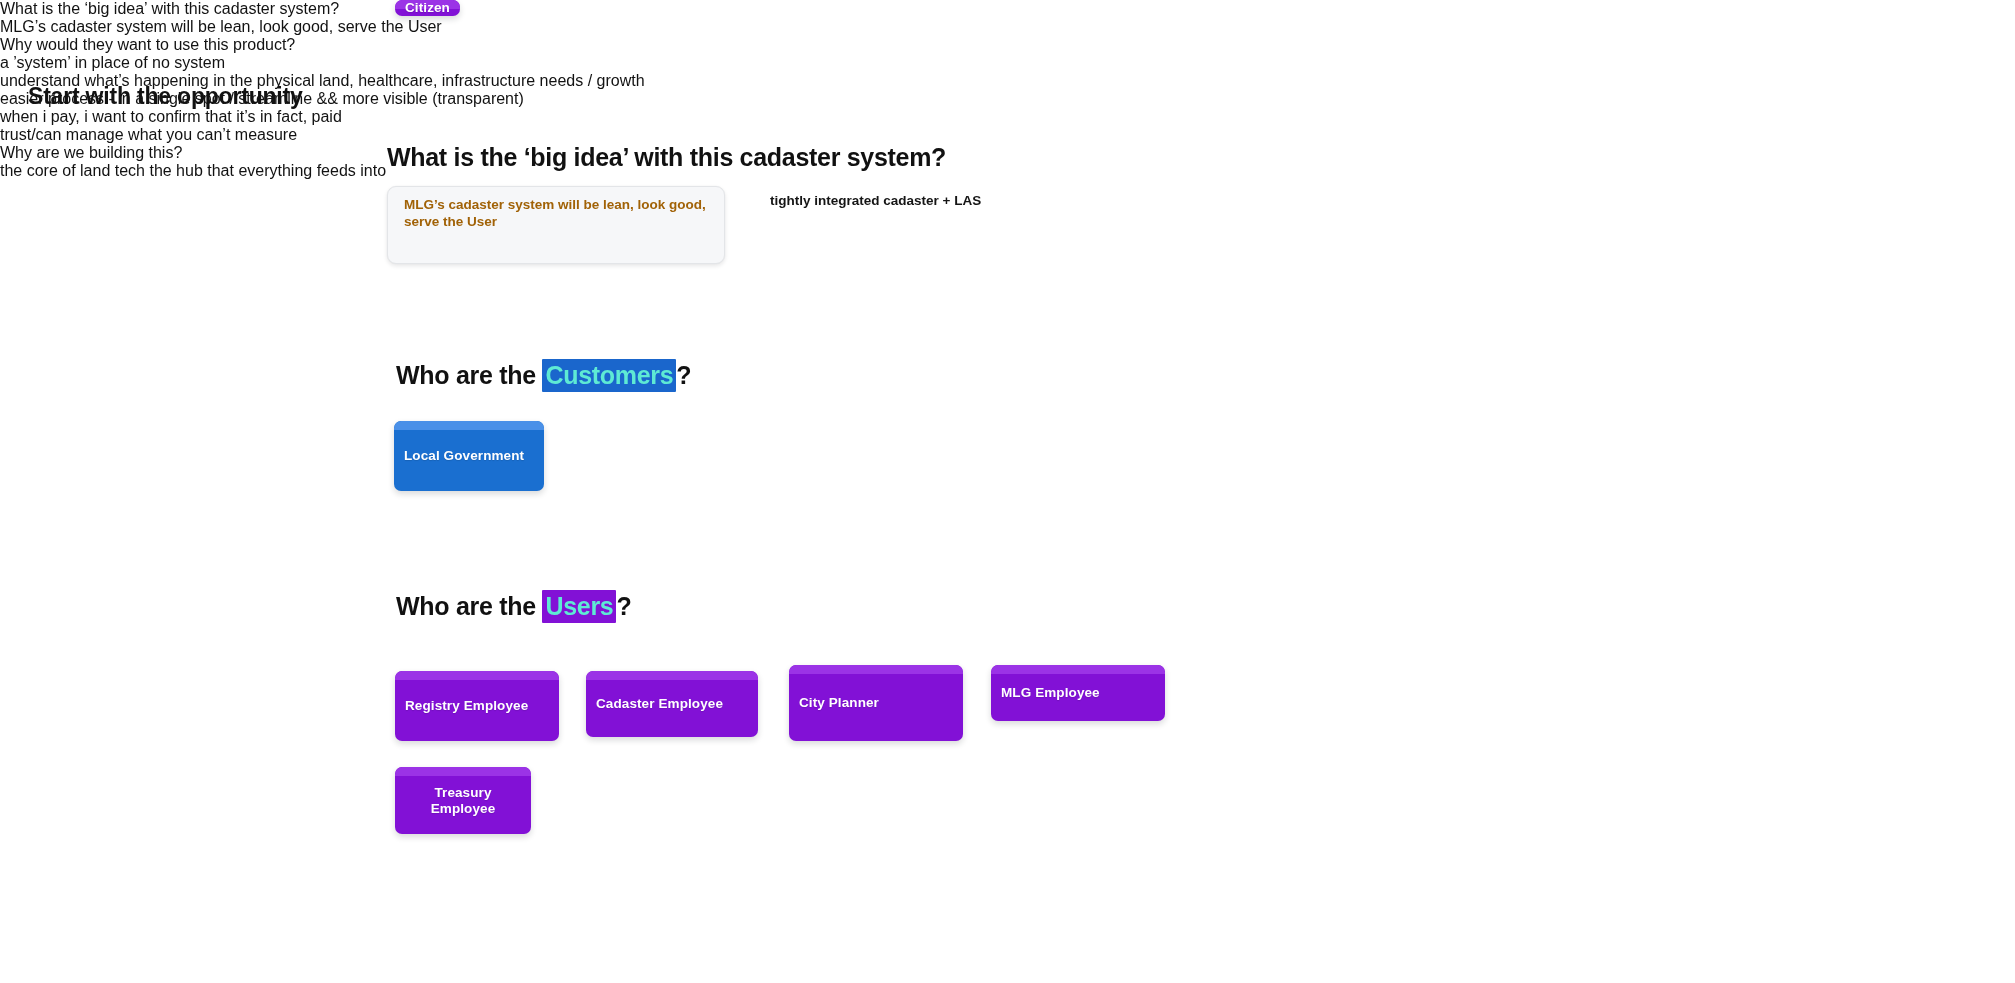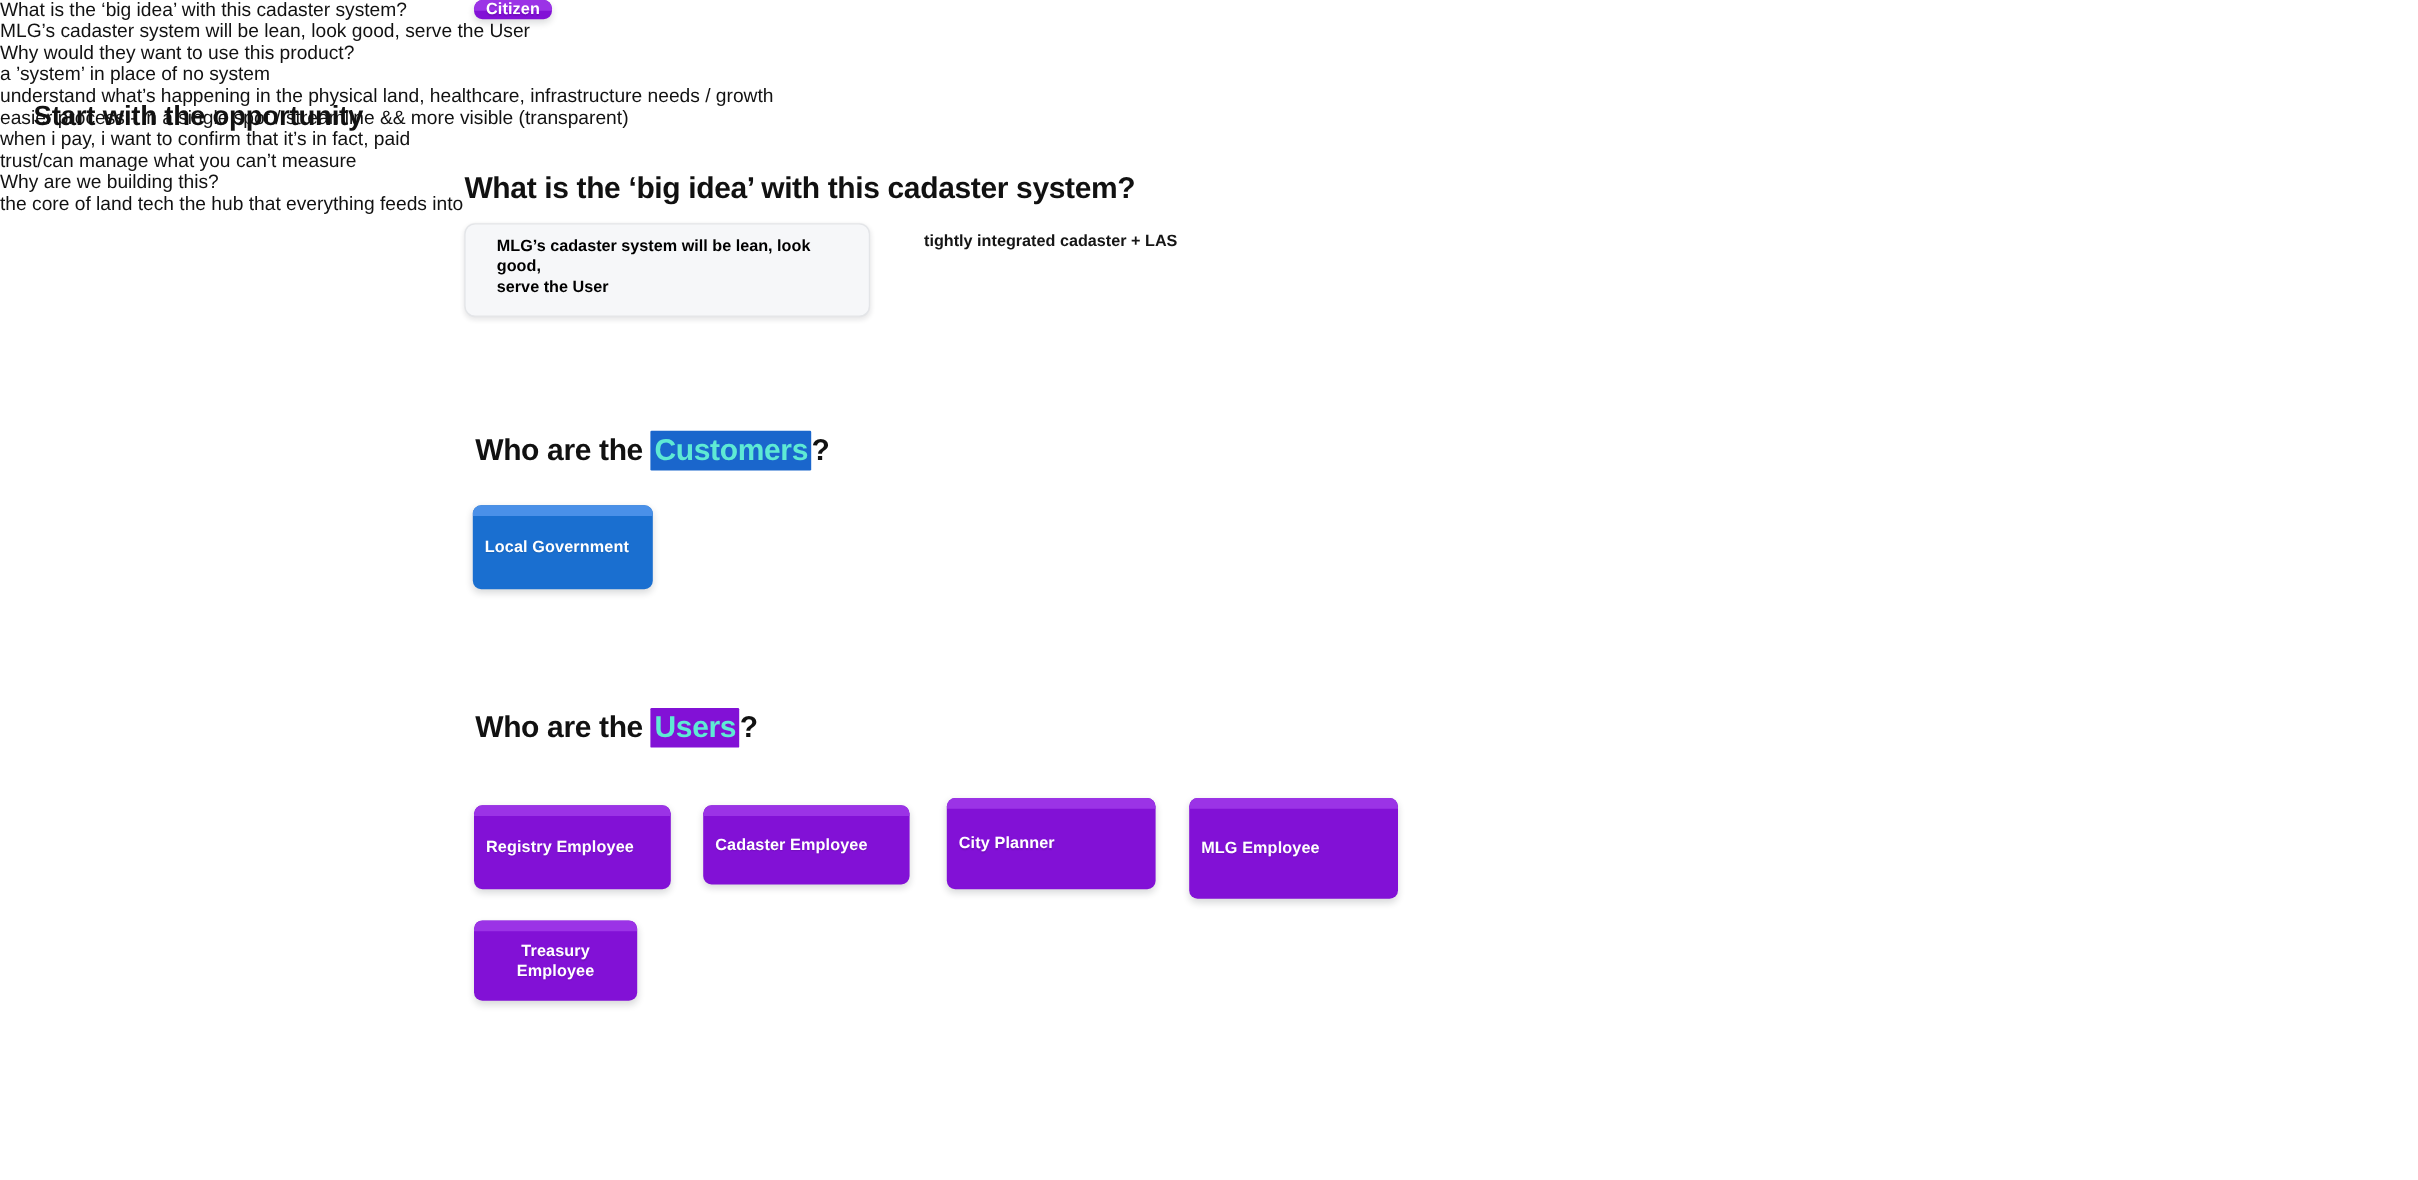--- a/index.html
+++ b/index.html
@@ -73,27 +73,27 @@
     width: 338px;
     height: 78px;
     background: #f6f7f9;
     border: 1px solid #e3e5e8;
     border-radius: 9px;
     box-shadow: 0 2px 4px rgba(20,24,30,0.10), 0 0 0 0.5px rgba(20,24,30,0.02);
     box-sizing: border-box;
   }
   .note-card-text {
     position: absolute;
-    left: 26px;
+    left: 16px;
     top: 9px;
     right: 10px;
     font-size: 13.5px;
     font-weight: 700;
     line-height: 17px;
-    color: #000000;
+    color: #a16207;
     white-space: pre-line;
   }
 
   .loose-note {
     position: absolute;
     left: 770px;
     top: 193px;
     font-size: 13.5px;
     font-weight: 700;
     color: #151515;
@@ -136,21 +136,21 @@
   .card-blue .lip { background: #4a90e8; }
 
   .card-purple { background: #8211d6; }
   .card-purple .lip { background: #9b33e6; }
 
   
   .c-local-gov      { left: 394px; top: 421px;  width: 150px; height: 70px; }
   .c-registry       { left: 395px; top: 671px;  width: 164px; height: 70px; }
   .c-cadaster       { left: 586px; top: 671px;  width: 172px; height: 66px; }
   .c-cityplanner    { left: 789px; top: 665px;  width: 174px; height: 76px; }
-  .c-mlgemployee    { left: 991px; top: 665px;  width: 174px; height: 84px; }
+  .c-mlgemployee    { left: 991px; top: 665px;  width: 174px; height: 56px; }
   .c-treasury       { left: 395px; top: 767px;  width: 136px; height: 67px; }
   .c-citizen        { left: 395px; top": 862px; }
   .c-citizen        { left: 395px; top: 862px;  width: 164px; height: 67px; }
 
   /* label vertical nudge so text sits like original (slightly above middle) */
   .c-local-gov .card-label    { transform: translateY(2px); }
   .c-registry .card-label     { transform: translateY(6px); }
   .c-cadaster .card-label     { transform: translateY(3px); }
   .c-cityplanner .card-label  { transform: translateY(-1px); }
   .c-mlgemployee .card-label  { transform: translateY(-1px); }

